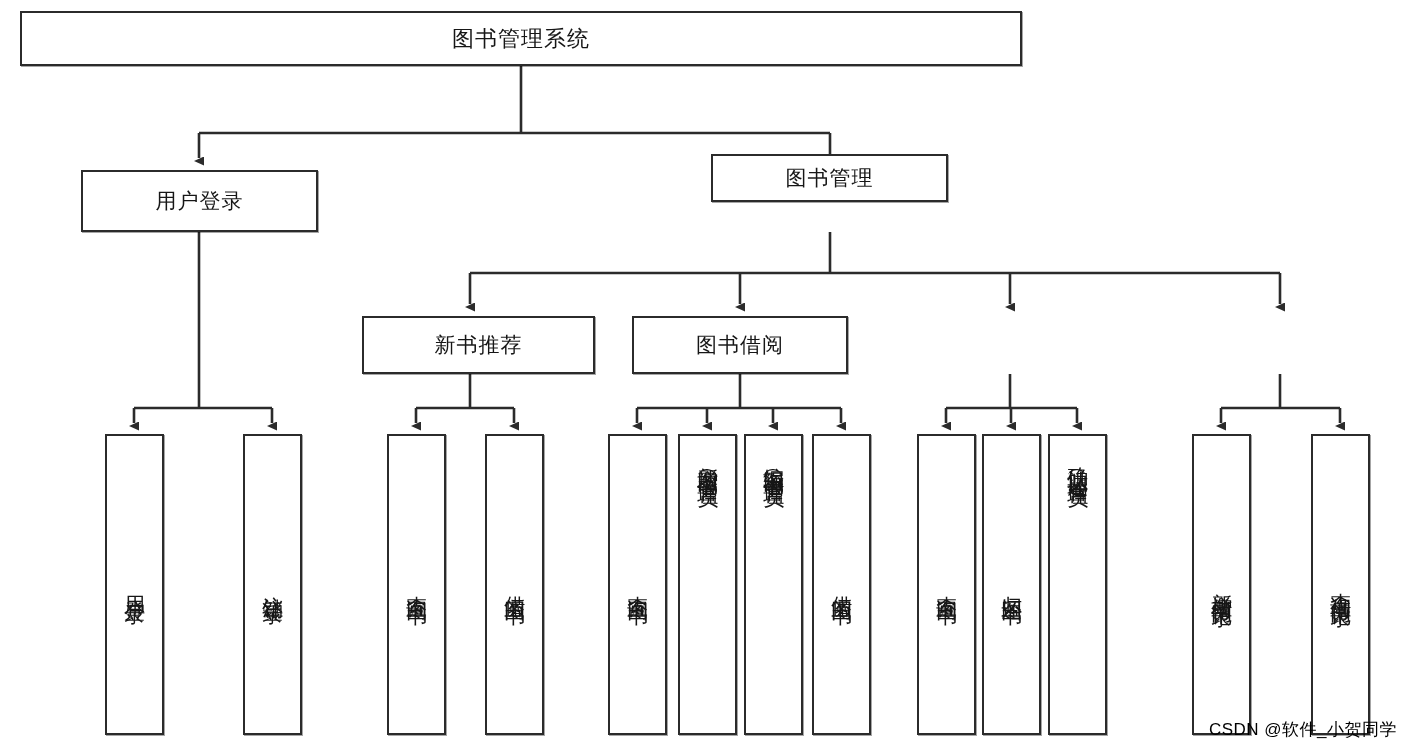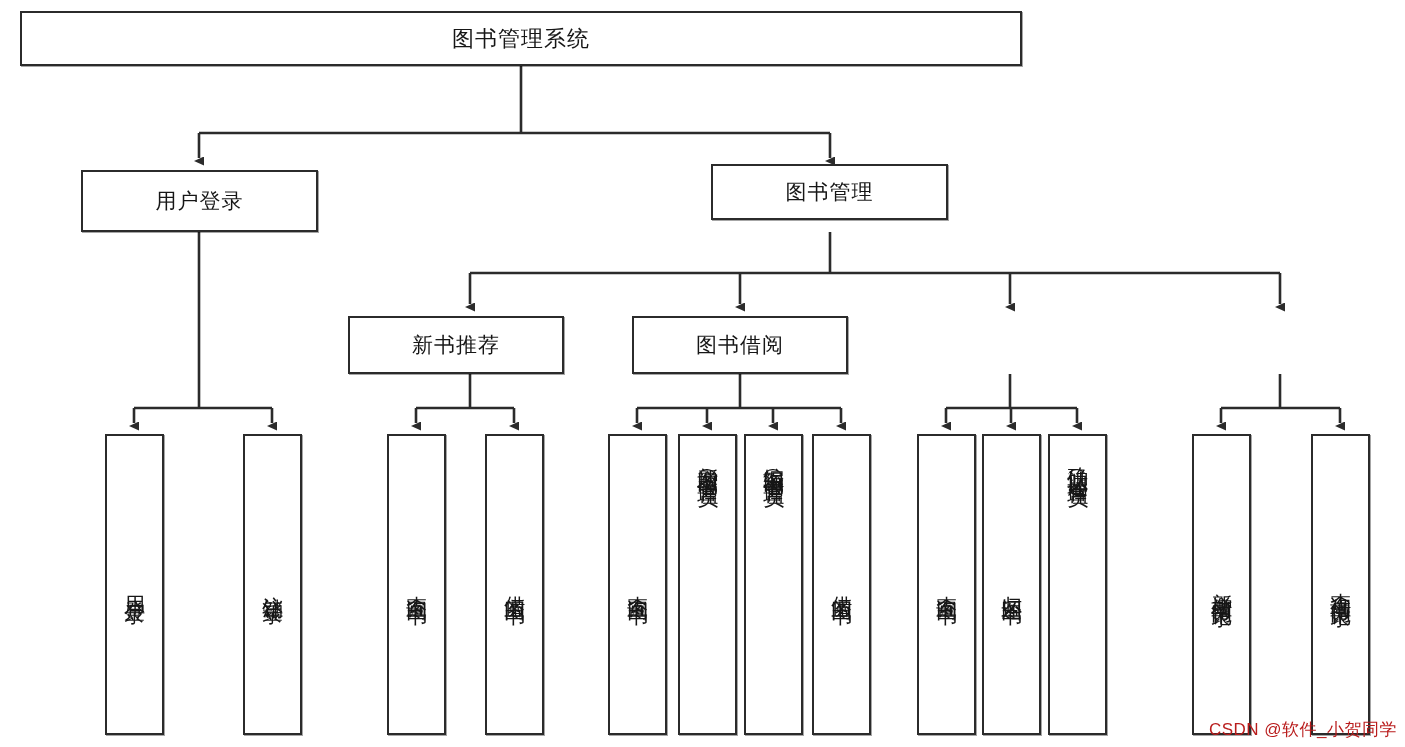--- a/index.html
+++ b/index.html
@@ -65,21 +65,21 @@
   }
   .node.leaf.leaf-centered {
     align-items: center;
     padding-top: 0;
   }
   .watermark {
     position: absolute;
     right: 8px;
     bottom: 6px;
     font-size: 17px;
-    color: #b91c1c;
+    color: #000000;
     letter-spacing: 0.5px;
     white-space: nowrap;
     user-select: none;
   }
 </style>
 </head>
 <body>
 
 <div id="diagram-root">
 
@@ -136,25 +136,25 @@
     </g>
   </svg>
 
   <div class="node level-1" style="left:20px; top:11px; width:1002px; height:55px;">
     <span class="node-label">图书管理系统</span>
   </div>
 
   <div class="node level-2" style="left:81px; top:170px; width:237px; height:62px;">
     <span class="node-label">用户登录</span>
   </div>
-  <div class="node level-2" style="left:711px; top:164px; width:237px; height:56px;">
+  <div class="node level-2" style="left:711px; top:154px; width:237px; height:48px;">
     <span class="node-label">图书管理</span>
   </div>
 
-  <div class="node level-3" style="left:348px; top:316px; width:216px; height:58px;">
+  <div class="node level-3" style="left:362px; top:316px; width:233px; height:58px;">
     <span class="node-label">新书推荐</span>
   </div>
   <div class="node level-3" style="left:632px; top:316px; width:216px; height:58px;">
     <span class="node-label">图书借阅</span>
   </div>
 
   <div class="node leaf leaf-centered" style="left:105px; top:434px; width:59px; height:301px;">
     <span class="node-label">用户登录</span>
   </div>
   <div class="node leaf leaf-centered" style="left:243px; top:434px; width:59px; height:301px;">

